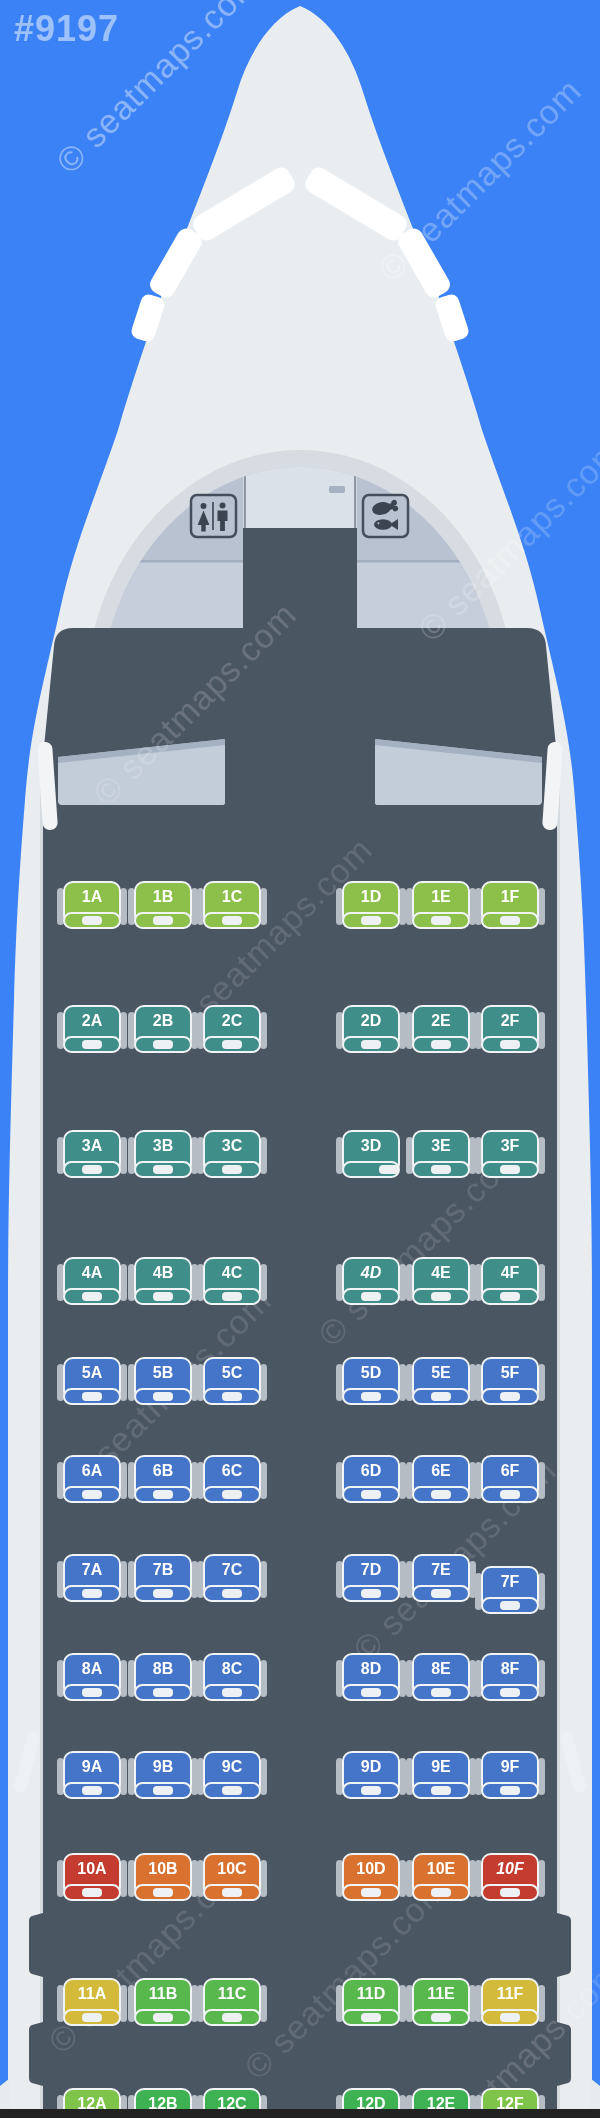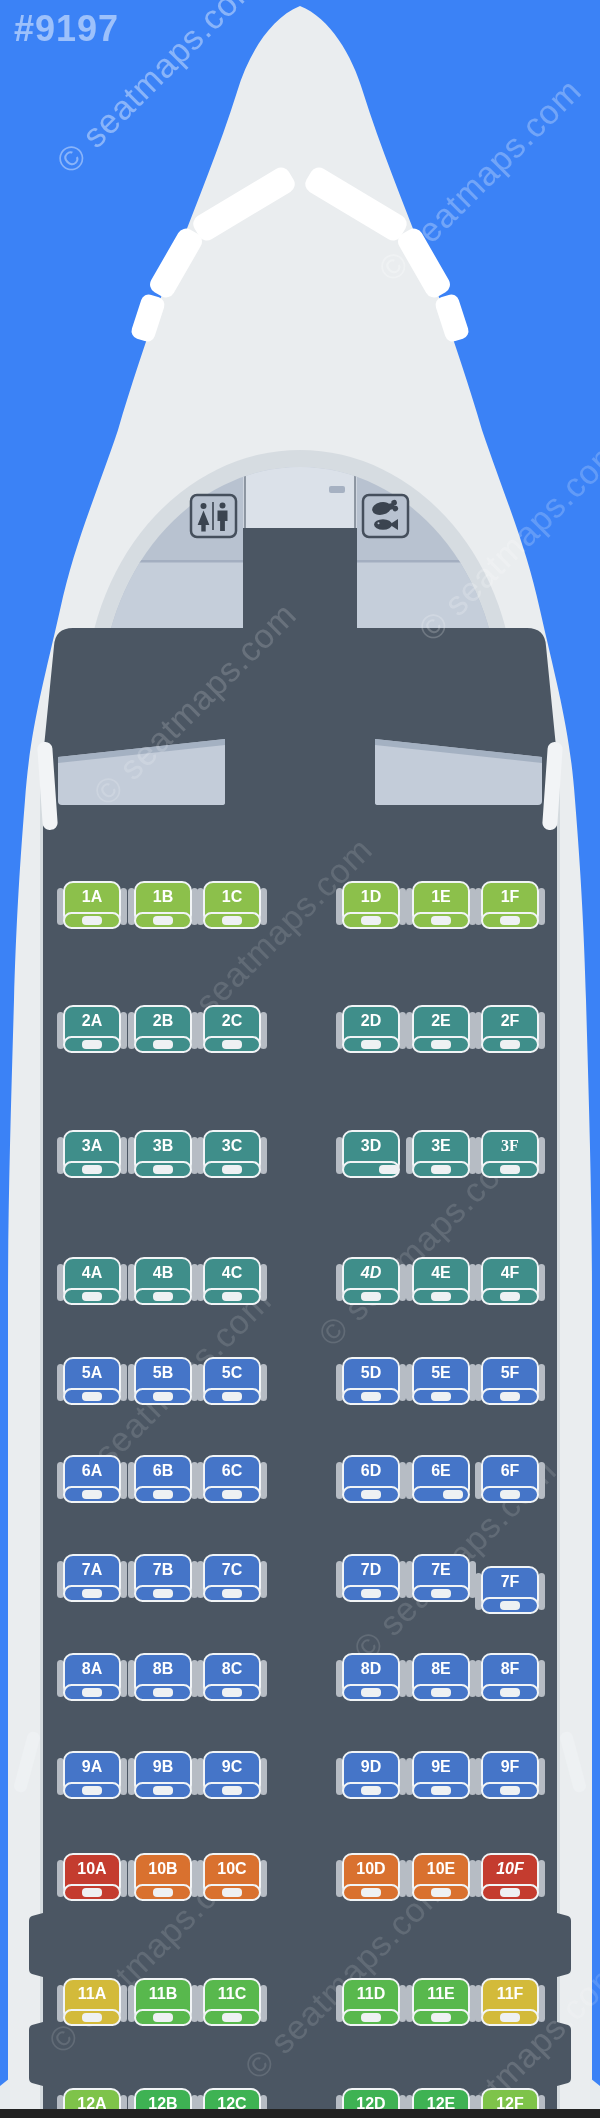--- a/index.html
+++ b/index.html
@@ -260,21 +260,21 @@
         <span class="lbl">3D</span>
       </div>
       <div class="seat" style="left: 412px; top: 1130px; --c: #3f8e8a;">
         <i class="arm l"></i>
         <i class="arm r"></i>
         <i class="back"></i>
         <i class="lip"></i>
         <i class="notch"></i>
         <span class="lbl">3E</span>
       </div>
-      <div class="seat" style="left: 481px; top: 1130px; font-family: Liberation Serif, serif; --c: #3f8e8a;">
+      <div class="seat" style="left: 481px; top: 1130px; --c: #3f8e8a;">
         <i class="arm l"></i>
         <i class="arm r"></i>
         <i class="back"></i>
         <i class="lip"></i>
         <i class="notch"></i>
         <span class="lbl">3F</span>
       </div>
       <div class="seat" style="left: 63px; top: 1257px; --c: #3f8e8a;">
         <i class="arm l"></i>
         <i class="arm r"></i>
@@ -396,21 +396,21 @@
         <span class="lbl">6C</span>
       </div>
       <div class="seat" style="left: 342px; top: 1455px; --c: #4575c8;">
         <i class="arm l"></i>
         <i class="arm r"></i>
         <i class="back"></i>
         <i class="lip"></i>
         <i class="notch"></i>
         <span class="lbl">6D</span>
       </div>
-      <div class="seat" style="left: 412px; top: 1455px; padding-left: 24px; --c: #4575c8;">
+      <div class="seat" style="left: 412px; top: 1455px; --c: #4575c8;">
         <i class="arm l"></i>
         <i class="arm r"></i>
         <i class="back"></i>
         <i class="lip"></i>
         <i class="notch"></i>
         <span class="lbl">6E</span>
       </div>
       <div class="seat" style="left: 481px; top: 1455px; --c: #4575c8;">
         <i class="arm l"></i>
         <i class="arm r"></i>

